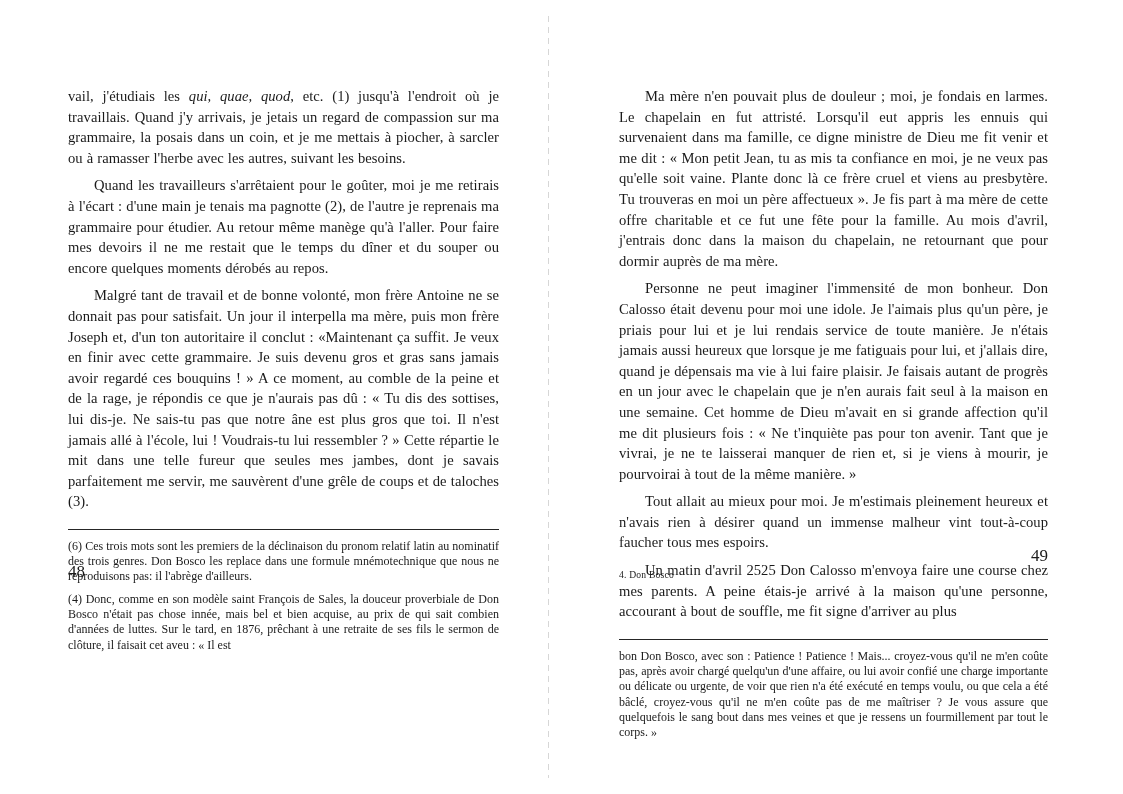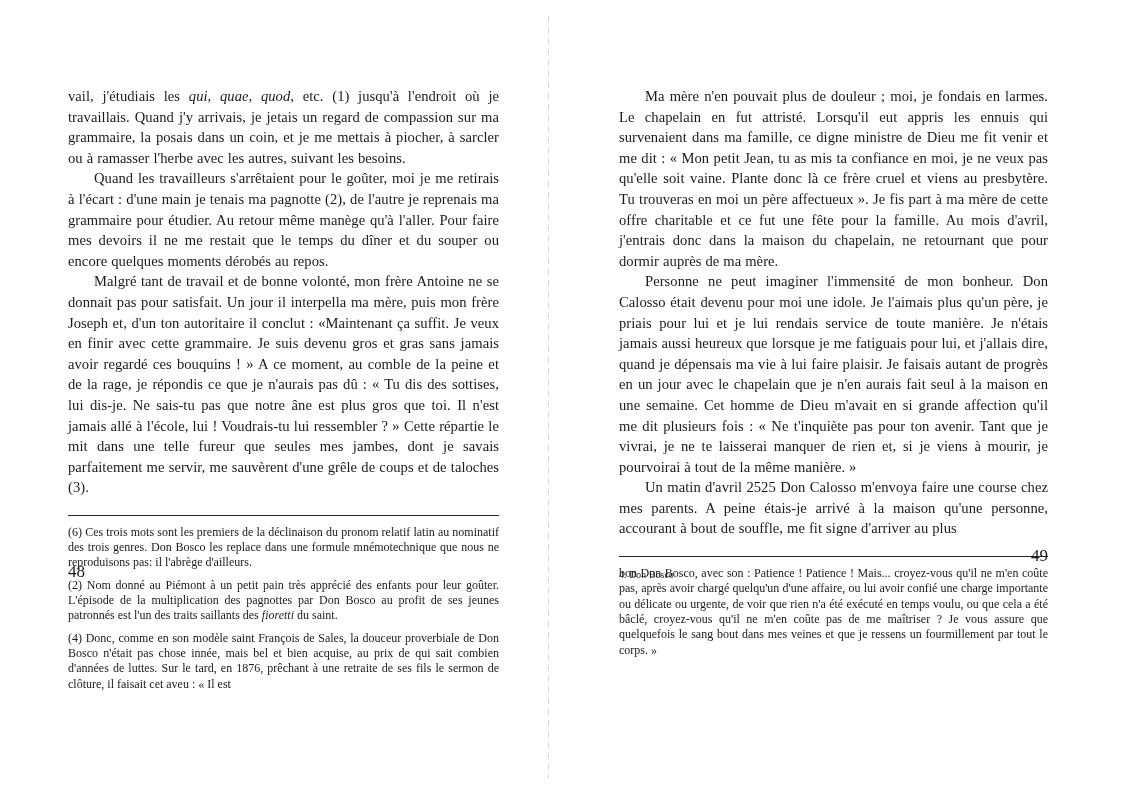--- a/index.html
+++ b/index.html
@@ -45,21 +45,21 @@
   p.body {
     margin: 0 0 0 0;
     text-indent: 26px;
     text-align: justify;
     font-size: 14.6px;
     line-height: 20.6px;
     letter-spacing: .05px;
     word-spacing: .3px;
     hyphens: manual;
   }
-  p.body + p.body { }
+  p.body + p.body { margin-top: 7px; }
   p.body.noindent { text-indent: 0; }
 
   .notes {
     margin-top: 17px;
     border-top: 0;
   }
   .rule {
     width: 100%;
     height: 0;
     border-top: 1px solid #000;
@@ -98,31 +98,31 @@
 
   <div class="page left">
     <div class="pagebody">
       <p class="body noindent">vail, j'étudiais les <em>qui, quae, quod</em>, etc. (1) jusqu'à l'endroit où je travaillais. Quand j'y arrivais, je jetais un regard de compassion sur ma grammaire, la posais dans un coin, et je me mettais à piocher, à sarcler ou à ramasser l'herbe avec les autres, suivant les besoins.</p>
       <p class="body">Quand les travailleurs s'arrêtaient pour le goûter, moi je me retirais à l'écart : d'une main je tenais ma pagnotte (2), de l'autre je reprenais ma grammaire pour étudier. Au retour même manège qu'à l'aller. Pour faire mes devoirs il ne me restait que le temps du dîner et du souper ou encore quelques moments dérobés au repos.</p>
       <p class="body">Malgré tant de travail et de bonne volonté, mon frère Antoine ne se donnait pas pour satisfait. Un jour il interpella ma mère, puis mon frère Joseph et, d'un ton autoritaire il conclut : «Maintenant ça suffit. Je veux en finir avec cette grammaire. Je suis devenu gros et gras sans jamais avoir regardé ces bouquins ! » A ce moment, au comble de la peine et de la rage, je répondis ce que je n'aurais pas dû : « Tu dis des sottises, lui dis-je. Ne sais-tu pas que notre âne est plus gros que toi. Il n'est jamais allé à l'école, lui ! Voudrais-tu lui ressembler ? » Cette répartie le mit dans une telle fureur que seules mes jambes, dont je savais parfaitement me servir, me sauvèrent d'une grêle de coups et de taloches (3).</p>
 
       <div class="notes">
         <div class="rule"></div>
         <p class="note">(6) Ces trois mots sont les premiers de la déclinaison du pronom relatif latin au nominatif des trois genres. Don Bosco les replace dans une formule mnémotechnique que nous ne reproduisons pas: il l'abrège d'ailleurs.</p>
-        <p class="note">(2) Nom donné au Piémont à un petit pain très apprécié des enfants pour leur goûter. L'épisode de la multiplication des pagnottes par Don Bosco au profit de ses jeunes patronnés est l'un des traits saillants des <em>fioretti</em> du saint.</p>
         <p class="note">(4) Donc, comme en son modèle saint François de Sales, la douceur proverbiale de Don Bosco n'était pas chose innée, mais bel et bien acquise, au prix de qui sait combien d'années de luttes. Sur le tard, en 1876, prêchant à une retraite de ses fils le sermon de clôture, il faisait cet aveu : « Il est</p>
       </div>
     </div>
     <div class="folio left">48</div>
   </div>
 
   <div class="page right">
     <div class="pagebody">
       <p class="body">Ma mère n'en pouvait plus de douleur ; moi, je fondais en larmes. Le chapelain en fut attristé. Lorsqu'il eut appris les ennuis qui survenaient dans ma famille, ce digne ministre de Dieu me fit venir et me dit : « Mon petit Jean, tu as mis ta confiance en moi, je ne veux pas qu'elle soit vaine. Plante donc là ce frère cruel et viens au presbytère. Tu trouveras en moi un père affectueux ». Je fis part à ma mère de cette offre charitable et ce fut une fête pour la famille. Au mois d'avril, j'entrais donc dans la maison du chapelain, ne retournant que pour dormir auprès de ma mère.</p>
       <p class="body">Personne ne peut imaginer l'immensité de mon bonheur. Don Calosso était devenu pour moi une idole. Je l'aimais plus qu'un père, je priais pour lui et je lui rendais service de toute manière. Je n'étais jamais aussi heureux que lorsque je me fatiguais pour lui, et j'allais dire, quand je dépensais ma vie à lui faire plaisir. Je faisais autant de progrès en un jour avec le chapelain que je n'en aurais fait seul à la maison en une semaine. Cet homme de Dieu m'avait en si grande affection qu'il me dit plusieurs fois : « Ne t'inquiète pas pour ton avenir. Tant que je vivrai, je ne te laisserai manquer de rien et, si je viens à mourir, je pourvoirai à tout de la même manière. »</p>
+      <p class="body">Tout allait au mieux pour moi. Je m'estimais pleinement heureux et n'avais rien à désirer quand un immense malheur vint tout-à-coup faucher tous mes espoirs.</p>
       <p class="body">Un matin d'avril 2525 Don Calosso m'envoya faire une course chez mes parents. A peine étais-je arrivé à la maison qu'une personne, accourant à bout de souffle, me fit signe d'arriver au plus</p>
 
       <div class="notes">
         <div class="rule"></div>
         <p class="note">bon Don Bosco, avec son : Patience ! Patience ! Mais... croyez-vous qu'il ne m'en coûte pas, après avoir chargé quelqu'un d'une affaire, ou lui avoir confié une charge importante ou délicate ou urgente, de voir que rien n'a été exécuté en temps voulu, ou que cela a été bâclé, croyez-vous qu'il ne m'en coûte pas de me maîtriser ? Je vous assure que quelquefois le sang bout dans mes veines et que je ressens un fourmillement par tout le corps. »</p>
       </div>
     </div>
     <div class="runhead">4. Don Bosco</div>
     <div class="folio right">49</div>
   </div>

